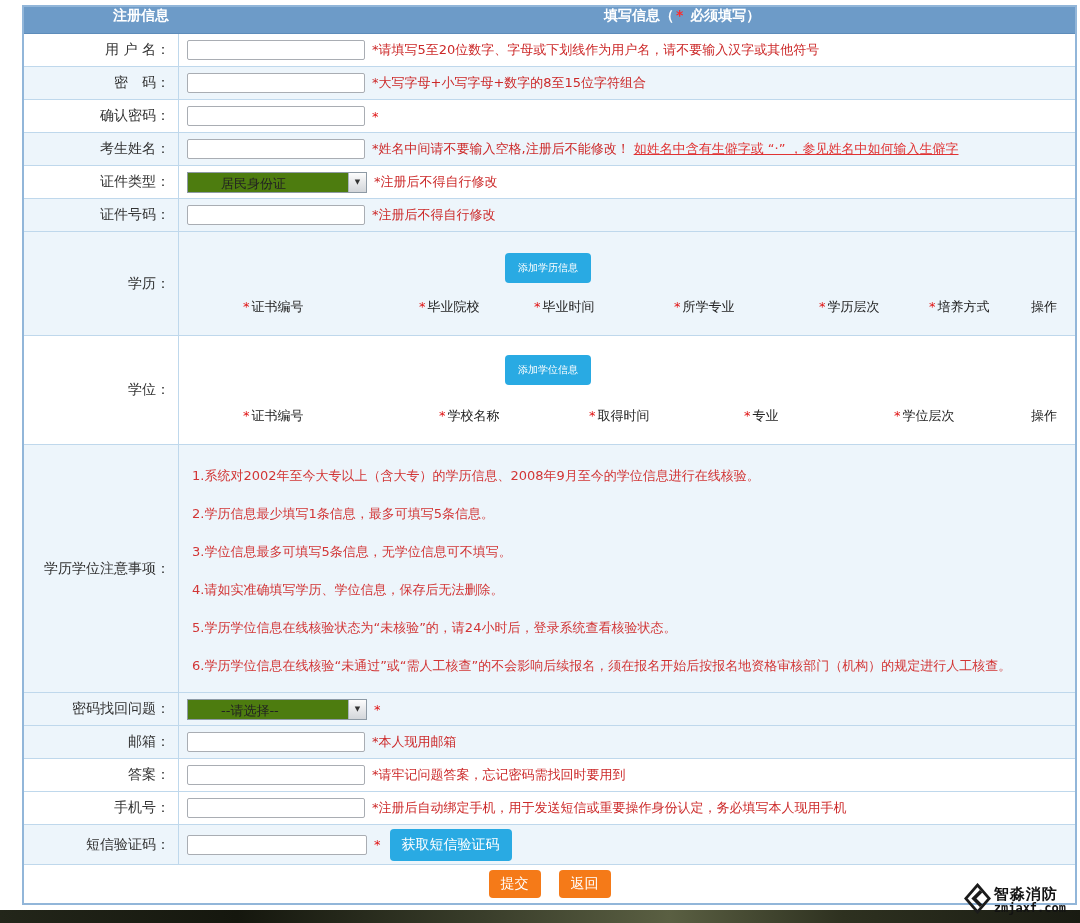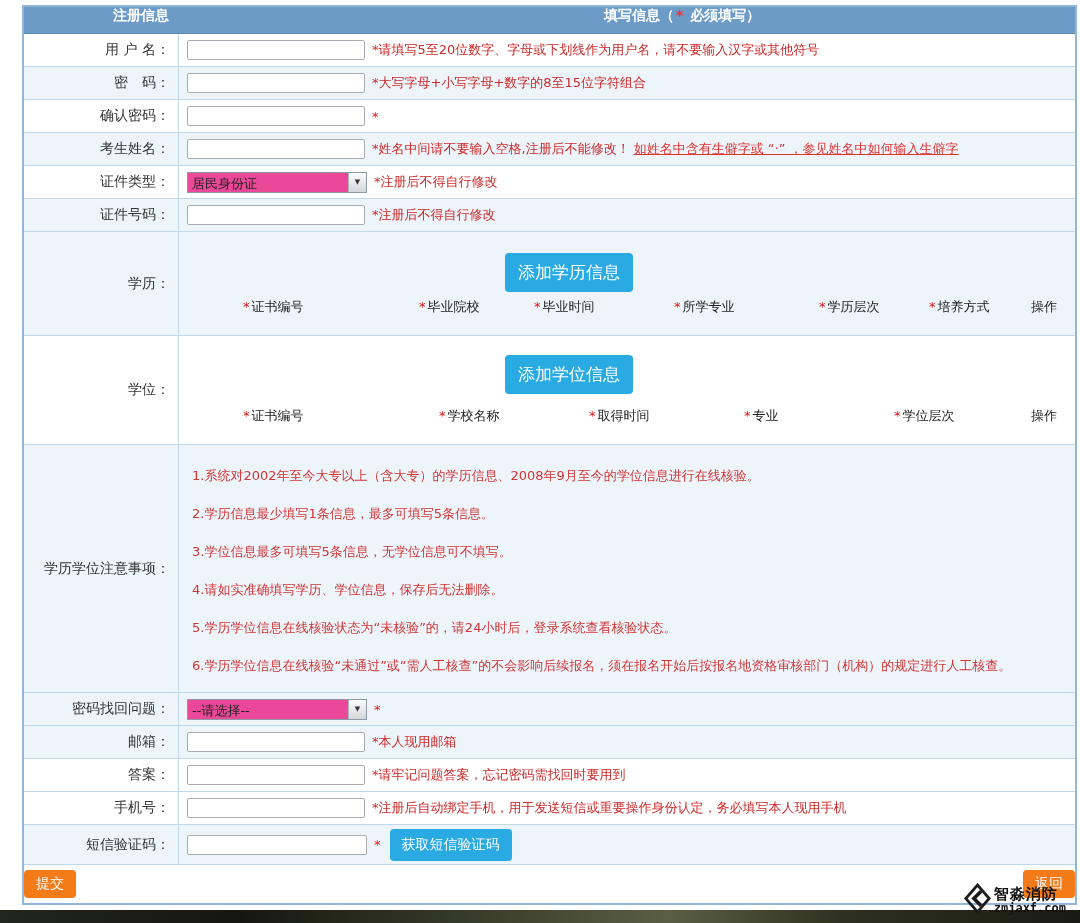--- a/index.html
+++ b/index.html
@@ -33,57 +33,57 @@
   .header-left{flex:0 0 155px;text-align:right;padding-right:10px;box-sizing:border-box;}
   .header-right{flex:1;padding-left:425px;box-sizing:border-box;white-space:nowrap;}
   .header-right .req-star{color:#ff2a2a;font-style:normal;font-weight:bold;padding:0 2px;}
   
   .text-input{
     width:178px;height:20px;border:1px solid #a9adb3;background:#fff;
     font-size:13px;padding:0 4px;box-sizing:border-box;border-radius:2px;
   }
   .text-input.short{width:180px;}
   .sel{
-    display:flex;width:180px;height:21px;border:1px solid #8e9aa5;background:#ec4899;
-    box-sizing:border-box;cursor:pointer;
+    display:flex;width:180px;height:21px;border:1px solid #8e9aa5;background:#4d7c0f;
+    box-sizing:border-box;cursor:pointer;padding-left:29px;
   }
   .sel .sel-value{flex:1;font-size:13px;color:#222;padding:2px 4px;white-space:nowrap;overflow:hidden;}
   .sel .sel-arrow{
     flex:0 0 17px;border-left:1px solid #aab4bd;
     background:linear-gradient(#fdfdfd,#e9eaec 45%,#d3d6da);
     display:flex;align-items:center;justify-content:center;
     font-size:7px;color:#333;
   }
   .hint{color:#cc2929;font-size:13px;margin-left:7px;white-space:nowrap;}
   .star{color:#e01414;font-size:13px;margin-left:7px;font-style:normal;}
   .red-link{color:#e03333;text-decoration:underline;font-size:13px;margin-left:4px;white-space:nowrap;cursor:pointer;}
   
   .block-cell{flex:1;position:relative;box-sizing:border-box;}
   .row.edu{height:104px;}
   .row.degree{height:109px;}
   .btn-blue{
     background:#29aae3;color:#fff;border:none;border-radius:4px;
-    font-size:17px;padding:8px 13px;cursor:pointer;white-space:nowrap;
+    font-size:10px;padding:8px 13px;cursor:pointer;white-space:nowrap;
     font-family:inherit;
   }
   .add-btn{position:absolute;left:326px;top:21px;}
   .cols{position:absolute;left:0;right:0;top:66px;height:18px;font-size:13px;color:#222;}
   .cols .col{position:absolute;white-space:nowrap;}
   .cols .col .col-star{color:#e01414;margin-right:2px;font-style:normal;}
   .row.degree .add-btn{top:19px;}
   .row.degree .cols{top:71px;}
   
   .row.notes{height:248px;}
   .notes-cell{flex:1;padding:12px 10px 0 13px;box-sizing:border-box;}
   .note-line{height:38px;line-height:38px;color:#d23535;font-size:13px;white-space:nowrap;}
   
   .row.sms{height:40px;}
   .btn-sms{font-size:14px;padding:7px 12px;margin-left:9px;}
   
-  .row.submit{height:38px;justify-content:space-between;align-items:center;gap:18px;}
+  .row.submit{height:38px;justify-content:center;align-items:center;gap:18px;}
   .btn-orange{
     background:#f57a18;color:#fff;border:none;border-radius:4px;
     font-size:14px;padding:5px 12px;cursor:pointer;font-family:inherit;
   }
   
   .bottom-strip{
     position:absolute;left:0;right:0;bottom:0;height:13px;
     background:linear-gradient(90deg,#23261a 0%,#15170e 22%,#3a3e2b 45%,#5a5f42 62%,#2e3120 78%,#191b12 100%);
   }
   

